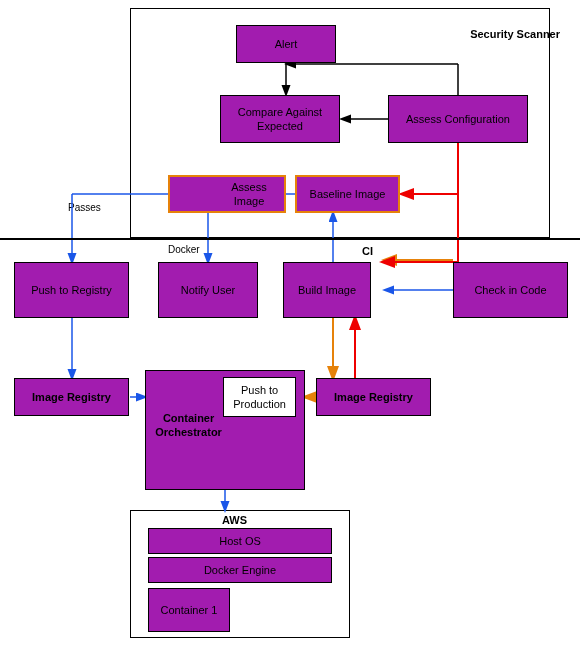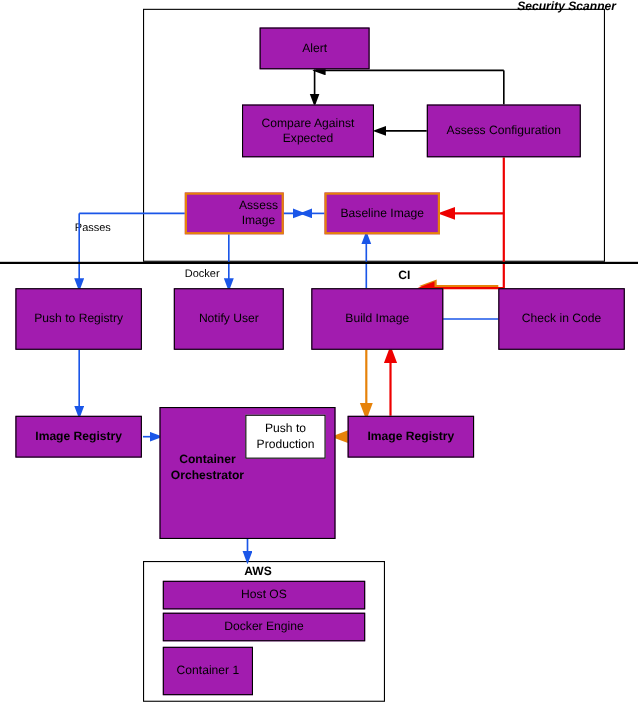--- a/index.html
+++ b/index.html
@@ -51,55 +51,55 @@
       pointer-events: none;
     }
   </style>
 </head>
 <body>
 
 <div class="diagram">
 
   <div class="box" style="left:130px; top:8px; width:420px; height:230px; border:1.5px solid #000; background:transparent; z-index:0; align-items:flex-start; justify-content:flex-end; padding:4px 6px;">
   </div>
-  <span class="section-label" style="right:20px; top:0; font-size:11px; font-weight:bold;font-style:italic;">Security Scanner</span>
+  <span class="section-label" style="right:20px; top:28px; font-size:11px; font-weight:bold;">Security Scanner</span>
 
   <div class="box" style="left:236px; top:25px; width:100px; height:38px; z-index:2;">
     <span>Alert</span>
   </div>
 
   <div class="box" style="left:220px; top:95px; width:120px; height:48px; z-index:2;">
     <span>Compare Against Expected</span>
   </div>
 
   <div class="box" style="left:388px; top:95px; width:140px; height:48px; z-index:2;">
     <span>Assess Configuration</span>
   </div>
 
-  <div class="box orange-border" style="left:168px; top:175px; width:90px; height:38px; z-index:2;padding-left:48px;">
+  <div class="box orange-border" style="left:168px; top:175px; width:118px; height:38px; z-index:2;padding-left:48px;">
     <span>Assess Image</span>
   </div>
 
   <div class="box orange-border" style="left:295px; top:175px; width:105px; height:38px; z-index:2;">
     <span>Baseline Image</span>
   </div>
 
   <div style="position:absolute; left:0; top:238px; width:580px; height:1.5px; background:#000; z-index:1;"></div>
 
   <span class="label" style="left:362px; top:245px; font-size:11px; font-weight:bold; color:#000;">CI</span>
 
   <div class="box" style="left:14px; top:262px; width:115px; height:56px; z-index:2;">
     <span>Push to Registry</span>
   </div>
 
   <div class="box" style="left:158px; top:262px; width:100px; height:56px; z-index:2;">
     <span>Notify User</span>
   </div>
 
-  <div class="box" style="left:283px; top:262px; width:120px; height:56px; z-index:2;">
+  <div class="box" style="left:283px; top:262px; width:88px; height:56px; z-index:2;">
     <span>Build Image</span>
   </div>
 
   <div class="box" style="left:453px; top:262px; width:115px; height:56px; z-index:2;">
     <span>Check in Code</span>
   </div>
 
   <div class="box" style="left:14px; top:378px; width:115px; height:38px; z-index:2; font-weight:bold;">
     <span>Image Registry</span>
   </div>

